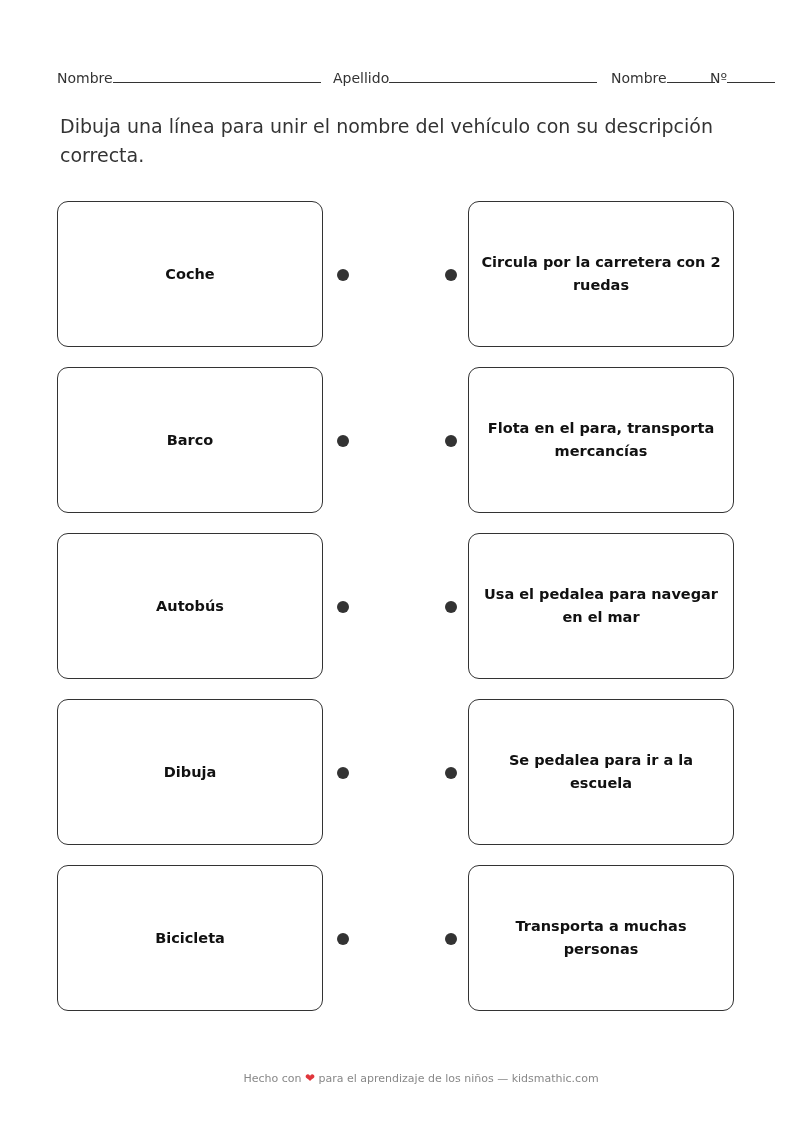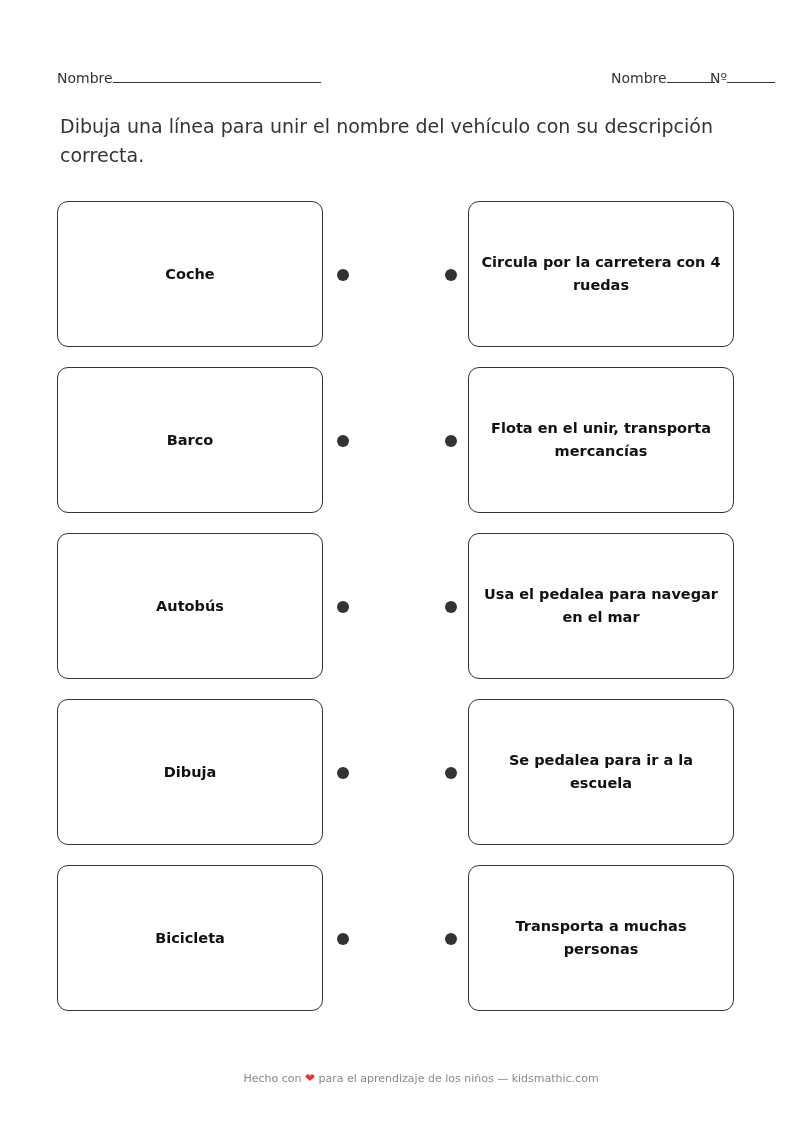--- a/index.html
+++ b/index.html
@@ -11,42 +11,43 @@
   .box { position:absolute; width:266px; height:146px; border:1.6px solid #333; border-radius:11px; box-sizing:border-box; display:flex; align-items:center; justify-content:center; text-align:center; font-weight:bold; font-size:14.5px; line-height:23px; padding:0 8px; color:#111; background:#fff; }
   .dot { position:absolute; width:12px; height:12px; border-radius:50%; background:#333; }
   .footer { position:absolute; top:1071px; left:0; width:794px; text-align:center; font-size:11px; color:#888;padding-left:24px; }
   .heart { color:#e0353b; font-size:12px; }
 </style>
 </head>
 <body>
 
 <div class="header">
   <span class="hf" style="left:0"><span>Nombre</span><span class="line" style="width:208px"></span></span>
+  <span class="hf" style="left:276px"><span>Apellido</span><span class="line" style="width:208px"></span></span>
   <span class="hf" style="left:554px"><span>Nombre</span><span class="line" style="width:48px"></span></span>
   <span class="hf" style="left:653px"><span>Nº</span><span class="line" style="width:48px"></span></span>
 </div>
 
 <div class="title">Dibuja una línea para unir el nombre del vehículo con su descripción correcta.</div>
 
 <div id="rows">
     <div class="box" style="left:57px;top:201px">
       <span>Coche</span>
     </div>
      <div class="dot" style="left:337px;top:269px"></div>
      <div class="dot" style="left:445px;top:269px"></div>
      <div class="box" style="left:468px;top:201px">
-      <span>Circula por la carretera con 4 ruedas</span>
+      <span>Circula por la carretera con 2 ruedas</span>
     </div>
     <div class="box" style="left:57px;top:367px">
       <span>Barco</span>
     </div>
      <div class="dot" style="left:337px;top:435px"></div>
      <div class="dot" style="left:445px;top:435px"></div>
      <div class="box" style="left:468px;top:367px">
-      <span>Flota en el unir, transporta mercancías</span>
+      <span>Flota en el para, transporta mercancías</span>
     </div>
     <div class="box" style="left:57px;top:533px">
       <span>Autobús</span>
     </div>
      <div class="dot" style="left:337px;top:601px"></div>
      <div class="dot" style="left:445px;top:601px"></div>
      <div class="box" style="left:468px;top:533px">
       <span>Usa el pedalea para navegar en el mar</span>
     </div>
     <div class="box" style="left:57px;top:699px">

